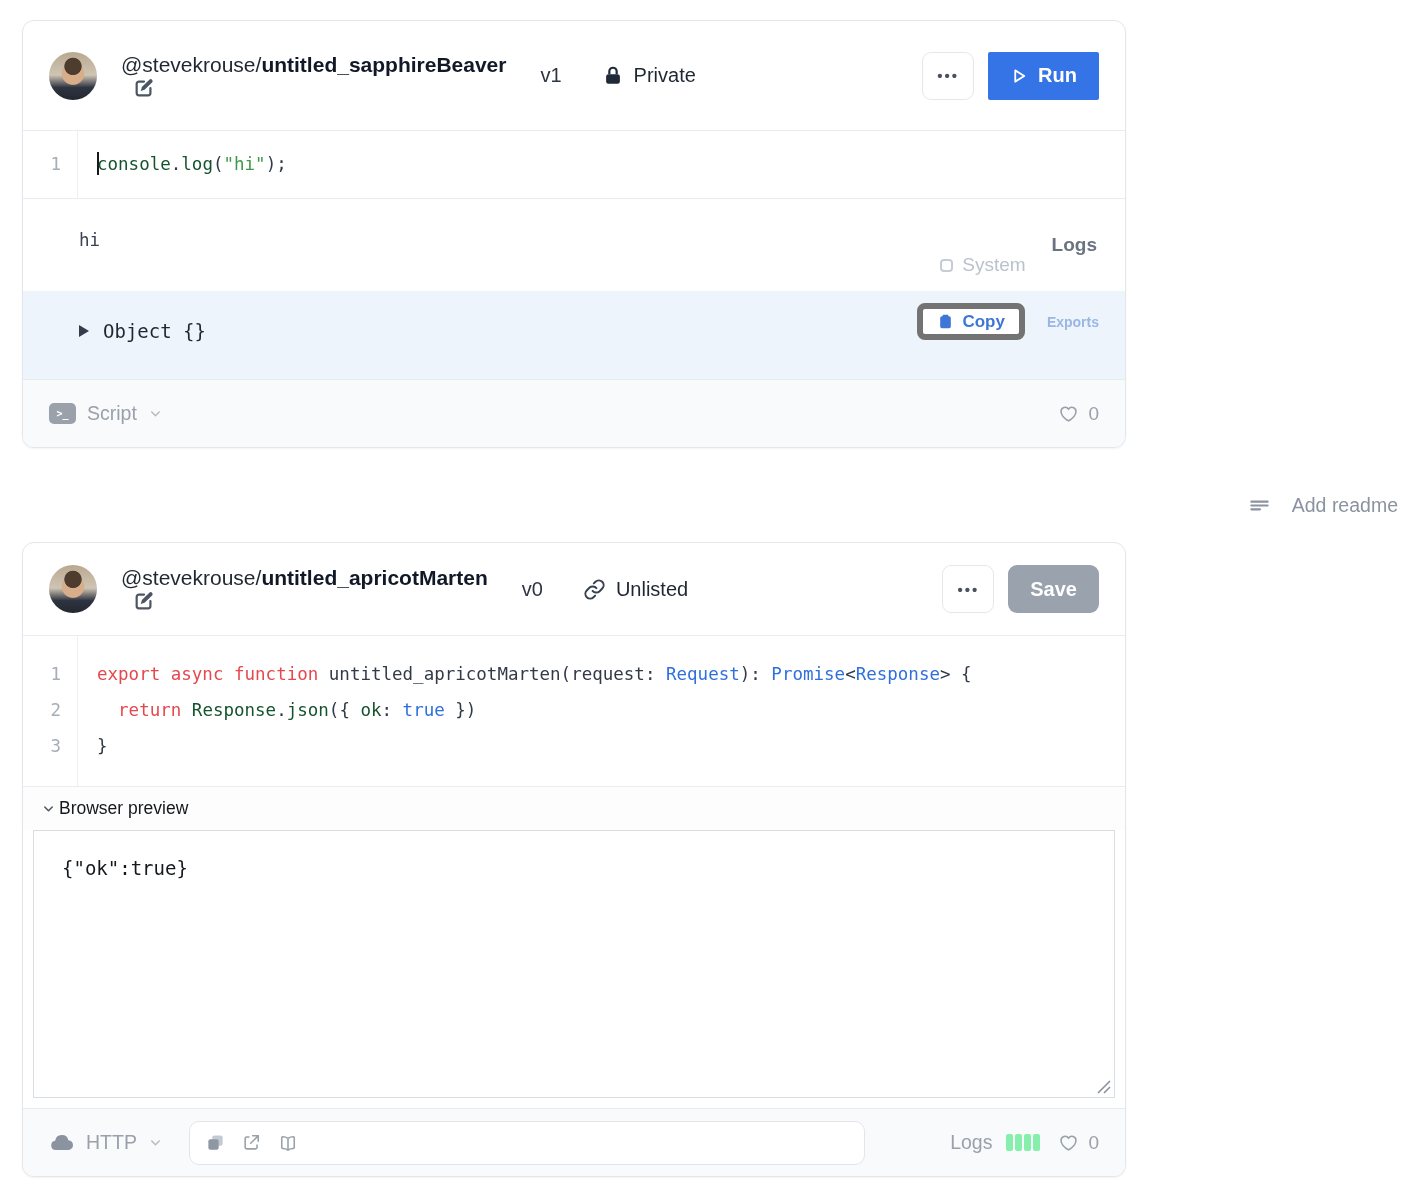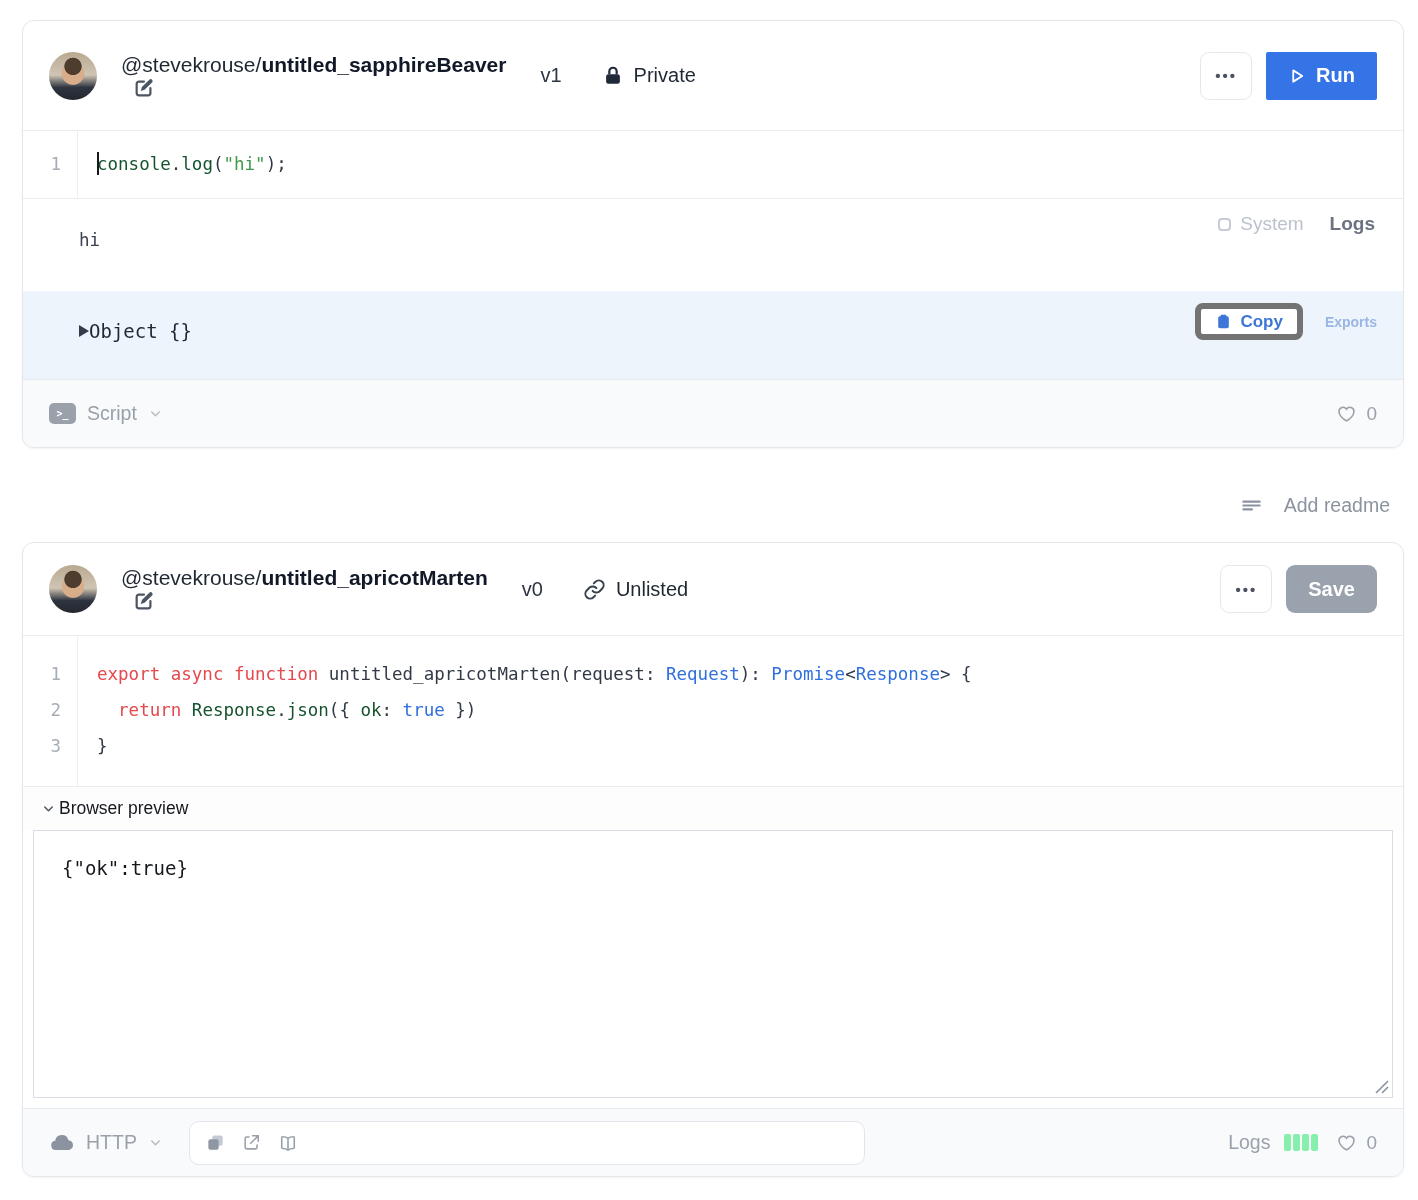--- a/index.html
+++ b/index.html
@@ -1,18 +1,18 @@
 <!DOCTYPE html>
 <html><head>
 <meta charset="utf-8">
 <style>
   * { box-sizing: border-box; margin: 0; padding: 0; }
   html,body { width:1418px; height:1200px; background:#ffffff; font-family:"Liberation Sans",sans-serif; overflow:hidden; }
 
-  .val-card { width:1382px; margin-left:22px; background:#fff; border:1px solid #e3e7ec; border-radius:12px; box-shadow:0 1px 2px rgba(16,24,40,.05); overflow:hidden; }
+  .val-card { width:1104px; margin-left:22px; background:#fff; border:1px solid #e3e7ec; border-radius:12px; box-shadow:0 1px 2px rgba(16,24,40,.05); overflow:hidden; }
   .card1 { margin-top:20px; }
   .card2 { margin-top:0; }
 
   
   .val-header { display:flex; align-items:center; padding:0 26px; }
   .card1 .val-header { height:109px; }
   .card2 .val-header { height:92px; }
   .avatar { width:48px; height:48px; border-radius:50%; flex:none; margin-right:24px;
     background:
       radial-gradient(circle at 50% 30%, #4e3d2e 0%, #4e3d2e 20%, rgba(0,0,0,0) 22%),
@@ -36,43 +36,43 @@
   .code-row { display:flex; line-height:36px; font-size:17.5px; }
   .code-gutter { width:54px; flex:none; text-align:right; padding-right:16px; color:#a6adb7; }
   .code-text { padding-left:20px; white-space:pre; color:#323a47; }
   .tok-plain { color:#323a47; } .tok-kw { color:#e5484d;text-align:center; } .tok-ident { color:#14532d; }
   .tok-type { color:#2f6fde; } .tok-str { color:#3d9948; }
   .caret { display:inline-block; width:2px; height:23px; background:#15181d; vertical-align:-5px; margin-right:-2px; }
 
   
   .logs-section { position:relative; height:93px; border-top:1px solid #e9ecf0; }
   .logs-tabs { position:absolute; top:14px; right:28px; display:flex; align-items:center; gap:26px; }
-  .system-tab { display:flex; align-items:center; gap:9px; font-size:19px; color:#bcc2cc; cursor:pointer; }
+  .system-tab { display:flex; align-items:center; gap:9px; font-size:19px; color:#bcc2cc; cursor:pointer;margin-top:41px; }
   .system-icon { width:13px; height:13px; border:2px solid #c6ccd5; border-radius:4px; }
   .logs-tab { font-size:19px; font-weight:700; color:#6b7280; cursor:pointer; }
   .logs-output { position:absolute; left:56px; top:31px; font-family:"DejaVu Sans Mono",monospace; font-size:17.5px; color:#3a4250; }
 
   
   .exports-section { position:relative; height:88px; background:#eef4fb; }
-  .exports-value { position:absolute; left:56px; top:29px; display:flex; align-items:center; gap:0; cursor:pointer; }
+  .exports-value { position:absolute; left:56px; top:29px; display:flex; align-items:center; gap:14px; cursor:pointer; }
   .disclosure { width:0; height:0; border-left:10px solid #343c4a; border-top:6.5px solid transparent; border-bottom:6.5px solid transparent; }
   .exports-text { font-family:"DejaVu Sans Mono",monospace; font-size:19px; color:#1f2733; }
   .exports-actions { position:absolute; top:12px; right:26px; display:flex; align-items:center; gap:22px; }
   .copy-btn { height:37px; padding:0 14px; background:#fff; border:6px solid #737373; border-radius:8px; display:flex; align-items:center; gap:8px; font-size:17px; font-weight:700; color:#3e76d8; cursor:pointer; }
   .exports-label { font-size:14px; font-weight:700; color:#9ab6e4; cursor:pointer; }
 
   
   .val-footer { height:68px; background:#f8fafb; border-top:1px solid #e7eaee; display:flex; align-items:center; padding:0 26px; }
   .type-select { display:flex; align-items:center; gap:11px; cursor:pointer; }
   .terminal-icon { width:27px; height:21px; border-radius:5px; background:#9aa1ab; color:#fff; font-family:"DejaVu Sans Mono",monospace; font-size:10px; font-weight:700; display:flex; align-items:center; justify-content:center; }
   .type-label { font-size:19.5px; color:#9aa1ab; }
   .likes { margin-left:auto; display:flex; align-items:center; gap:9px; color:#9aa1ab; font-size:19px; }
 
   
-  .add-readme { display:flex; justify-content:flex-end; align-items:center; gap:21px; margin:44px 28px 24px 0; height:26px; color:#8b93a0; font-size:19.5px; cursor:pointer; }
+  .add-readme { display:flex; justify-content:flex-end; align-items:center; gap:21px; margin:44px 20px 24px 0; height:26px; color:#8b93a0; font-size:19.5px; cursor:pointer; }
 
   
   .preview-header { height:44px; border-top:1px solid #e9ecf0; display:flex; align-items:center; gap:3px; padding-left:18px; font-size:17.5px; color:#15181d; cursor:pointer; background:#fdfdfe; }
   .preview-body { padding:0 10px; }
   .preview-frame { position:relative; height:268px; border:1px solid #d9dee4; background:#fff; }
   .preview-content { position:absolute; top:26px; left:28px; font-family:"DejaVu Sans Mono",monospace; font-size:19px; color:#15181d; }
   .resize-handle { position:absolute; right:2px; bottom:2px; cursor:nwse-resize; }
   .preview-gap { height:10px; }
 
   

